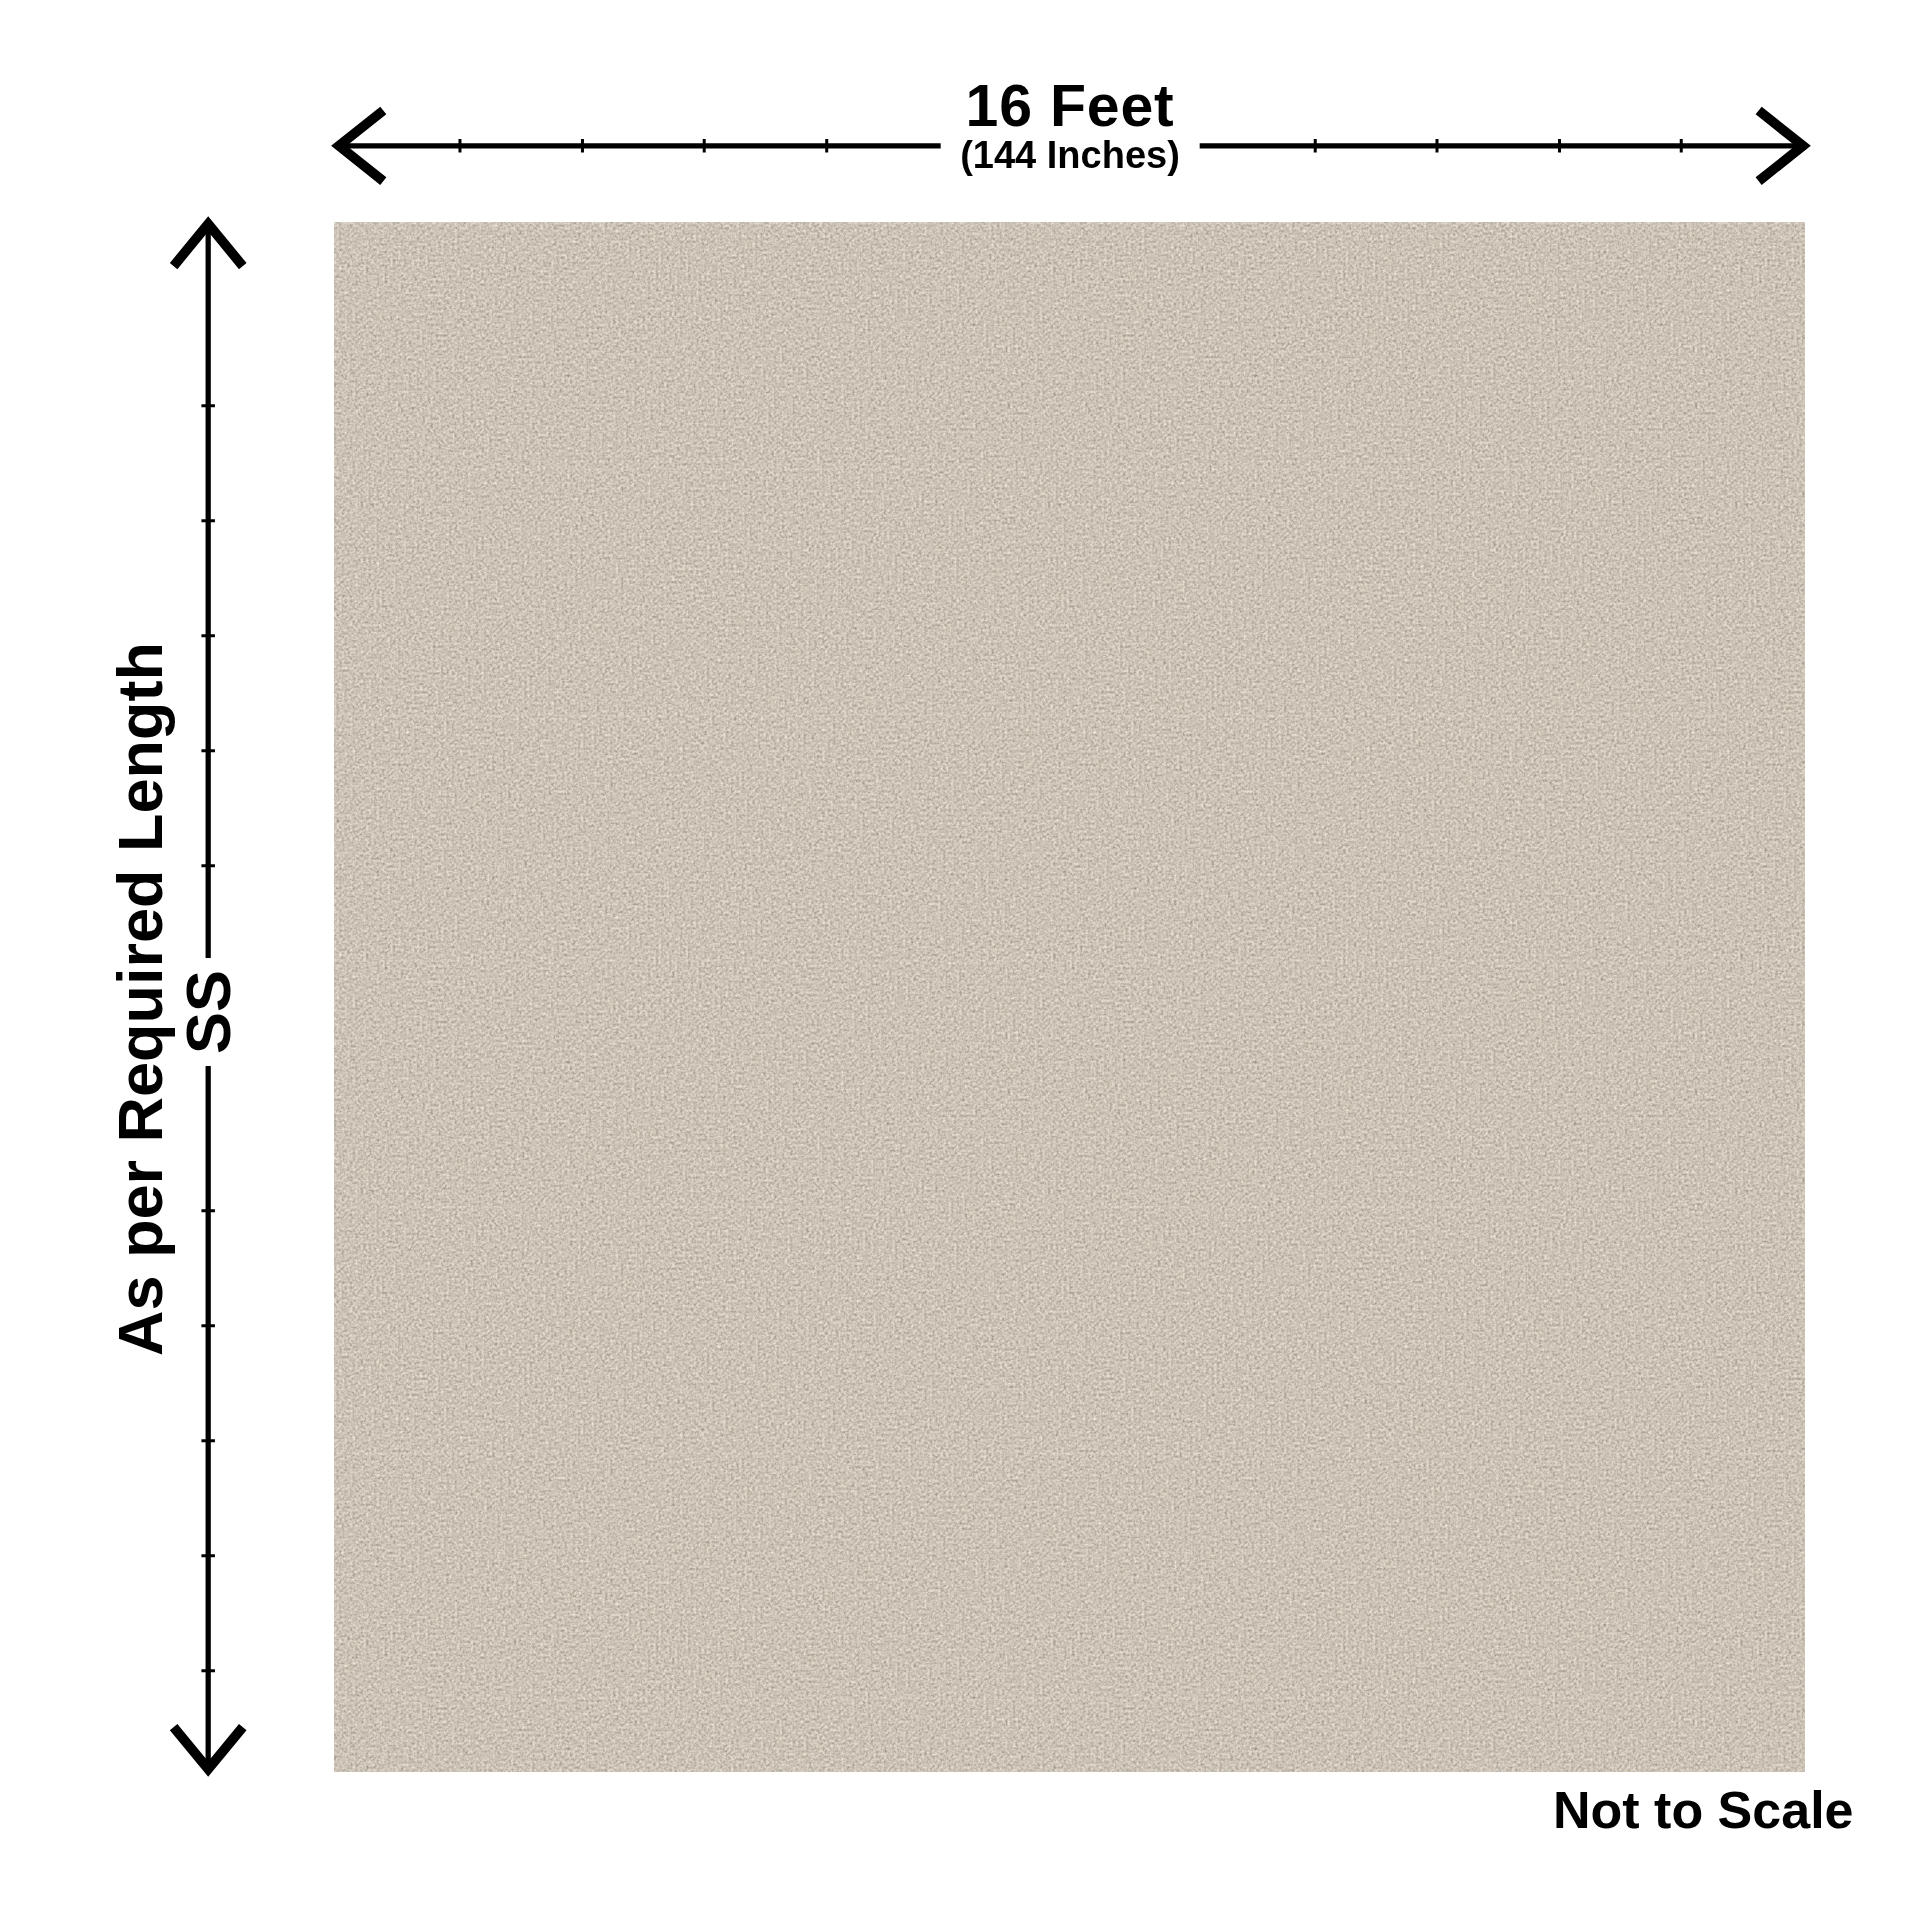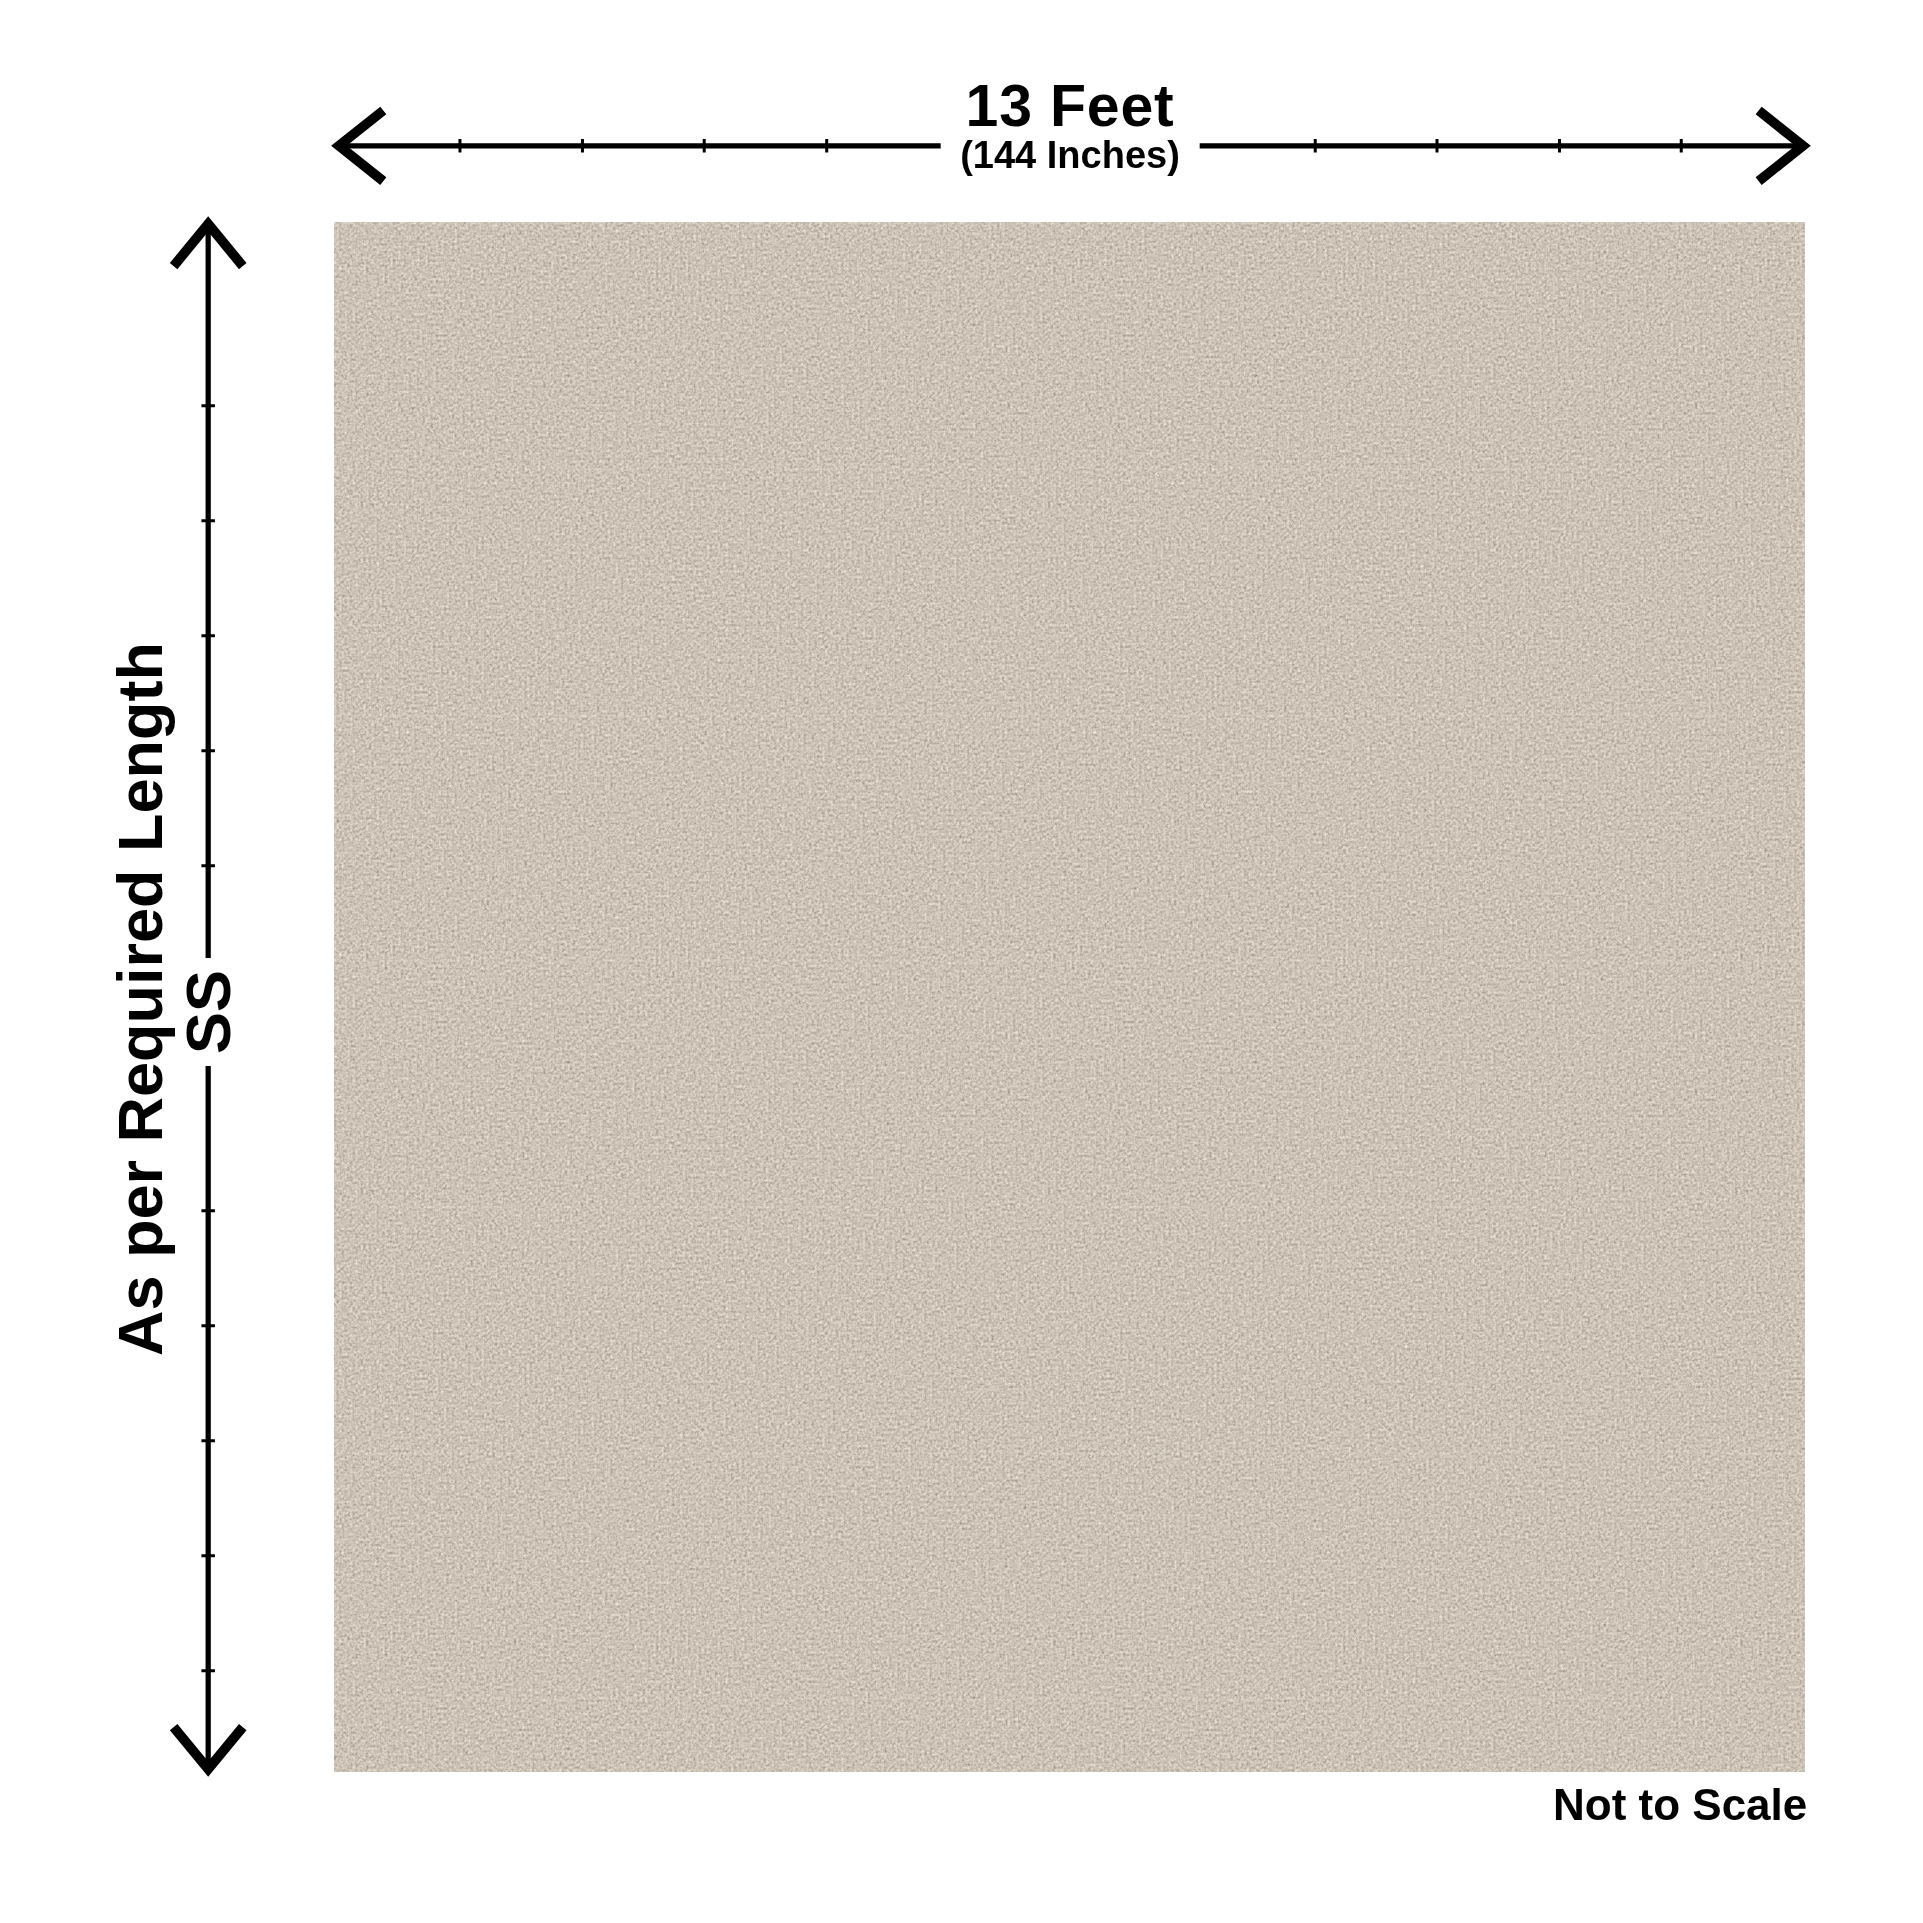--- a/index.html
+++ b/index.html
@@ -107,21 +107,21 @@
     font-weight: bold;
     line-height: 1.0;
     background: #ffffff;
     padding: 1.5px 12px;
   }
 
   .scale-note {
     position: absolute;
     left: 1553px;
     top: 1780px;
-    font-size: 44px;
+    font-size: 52px;
     font-weight: bold;
     white-space: nowrap;
   }
 </style>
 </head>
 <body>
 
 <div id="stage">
 
   <div class="carpet">
@@ -154,21 +154,21 @@
       <g>
         <line x1="277" y1="299" x2="277" y2="2353" stroke-width="7"></line>
         <path stroke-width="4" d="M268 540 H286 M268 693 H286 M268 846 H286 M268 999 H286 M268 1152 H286 M268 1611 H286 M268 1764 H286 M268 1917 H286 M268 2070 H286 M268 2223 H286"></path>
         <polyline points="231,354 277,298 323,354" stroke-width="13"></polyline>
         <polyline points="231,2298 277,2354 323,2298" stroke-width="13"></polyline>
       </g>
     </g>
   </svg>
 
   <div class="width-label">
-    <div class="main">13 Feet</div>
+    <div class="main">16 Feet</div>
     <div class="sub">(144 Inches)</div>
   </div>
 
   <div class="height-label-anchor">
     <div class="rot">As per Required Length</div>
   </div>
 
   <div class="ss-label-anchor">
     <div class="rot">SS</div>
   </div>

